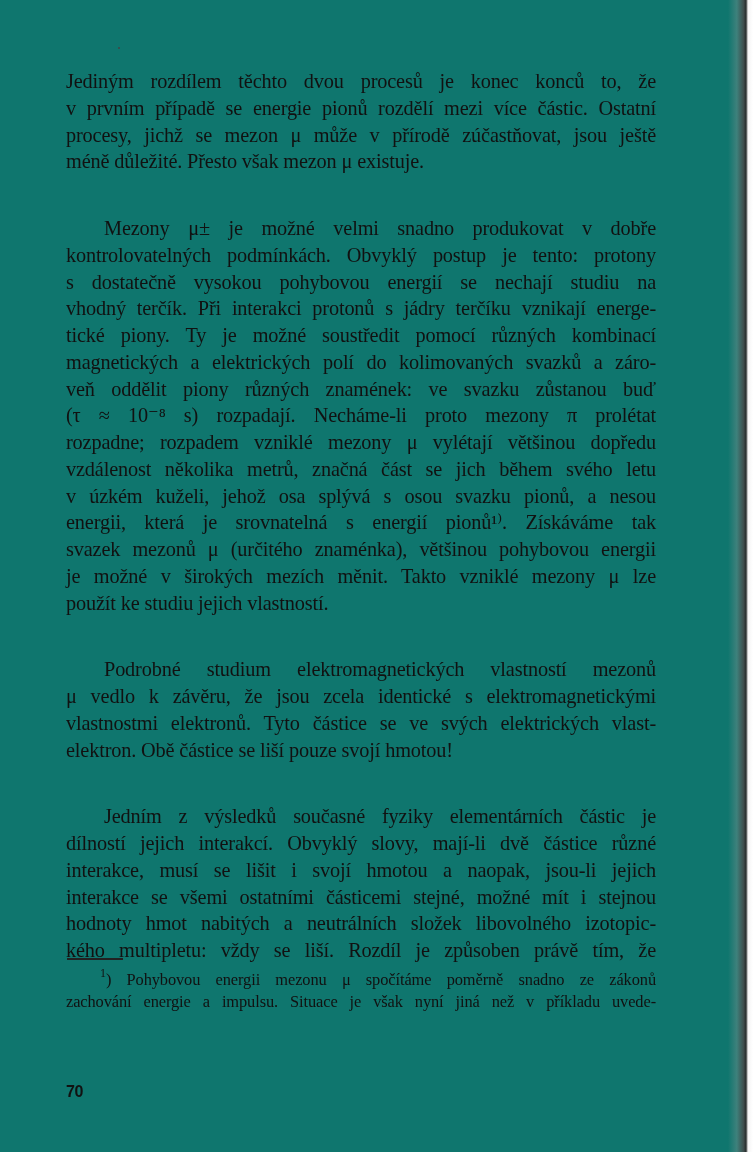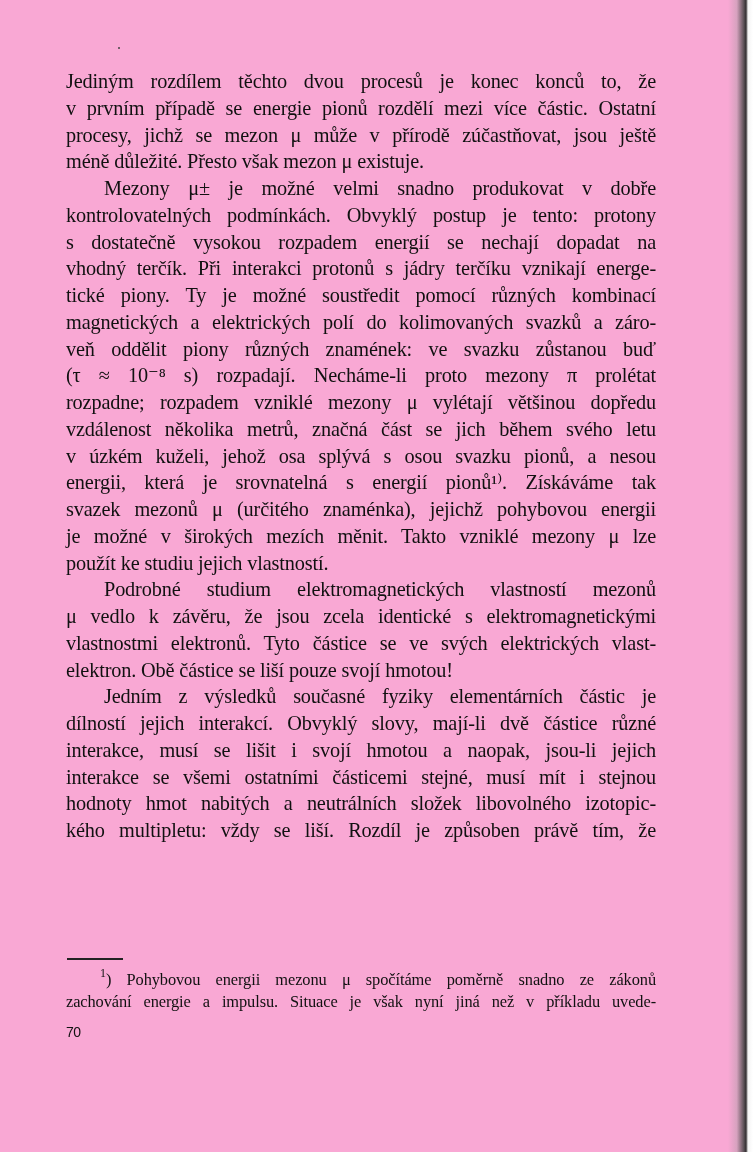--- a/index.html
+++ b/index.html
@@ -1,44 +1,44 @@
 <!DOCTYPE html>
 <html><head>
 <meta charset="utf-8">
 <style>
   html, body { margin: 0; padding: 0; }
   body {
     width: 753px; height: 1152px; background: #ffffff; position: relative; overflow: hidden;
     font-family: "Liberation Serif", "DejaVu Serif", serif; color: #111;
   }
-  .page { position: absolute; left: 0; top: 0; width: 753px; height: 1152px; background: #f9a8d4; }
+  .page { position: absolute; left: 0; top: 0; width: 753px; height: 1152px; background: #0f766e; }
   .dot { position: absolute; left: 118px; top: 47px; width: 2px; height: 2px; background: #444; border-radius: 1px; }
   .body-text { position: absolute; left: 66px; top: 68px; width: 590px; }
   .line {
     display: block; height: 26.75px; line-height: 26.75px; font-size: 20.3px;
     text-align: justify; text-align-last: justify; white-space: nowrap; overflow: visible;
     letter-spacing: -0.15px;
   }
   .line.last { text-align-last: left; }
-  .line.indent { padding-left: 38px; }
+  .line.indent { padding-left: 38px; margin-top: 40px; }
   .line .j { display: block; text-align: justify; text-align-last: justify; white-space: normal; }
   .line.last .j { text-align-last: left; }
   sup { font-size: 12px; line-height: 0; position: relative; top: -2px; vertical-align: super; }
   .rule { position: absolute; left: 67px; top: 958px; width: 56px; height: 2px; background: #222; }
   .footnotes { position: absolute; left: 66px; top: 969px; width: 590px; }
   .fline {
     display: block; height: 22.2px; line-height: 22.2px; font-size: 16.4px;
     white-space: normal; text-align: justify; text-align-last: justify; letter-spacing: -0.1px;
   }
   .fline.indent { padding-left: 34px; font-family: Liberation Serif, serif; }
   .fline.last { text-align-last: left; }
   .fline i { font-style: italic; font-weight: bold; }
   .page-number {
-    position: absolute; left: 66px; top: 1024px; font-family: "Liberation Sans", "DejaVu Sans", sans-serif;
-    font-weight: normal; font-size: 14px; letter-spacing: -0.5px; color: #111;
+    position: absolute; left: 66px; top: 1083px; font-family: "Liberation Sans", "DejaVu Sans", sans-serif;
+    font-weight: bold; font-size: 16px; letter-spacing: -0.5px; color: #111;
   }
   .shadow {
     position: absolute; left: 728px; top: 0; width: 25px; height: 1152px;
     background: linear-gradient(to right, rgba(255,255,255,0) 0%, rgba(150,150,150,0.35) 35%, rgba(70,70,70,0.85) 62%, rgba(40,40,40,0.95) 72%, #f4f4f4 80%, #ffffff 100%);
   }
 </style>
 </head>
 <body>
 
 <div class="page">
@@ -62,21 +62,21 @@
     </div>
 
     <div>
       <span class="line indent">
           <span class="j">Mezony μ± je možné velmi snadno produkovat v dobře</span>
         </span>
       <span class="line">
           <span class="j">kontrolovatelných podmínkách. Obvyklý postup je tento: protony</span>
         </span>
       <span class="line">
-          <span class="j">s dostatečně vysokou rozpadem energií se nechají dopadat na</span>
+          <span class="j">s dostatečně vysokou pohybovou energií se nechají studiu na</span>
         </span>
       <span class="line">
           <span class="j">vhodný terčík. Při interakci protonů s jádry terčíku vznikají energe-</span>
         </span>
       <span class="line">
           <span class="j">tické piony. Ty je možné soustředit pomocí různých kombinací</span>
         </span>
       <span class="line">
           <span class="j">magnetických a elektrických polí do kolimovaných svazků a záro-</span>
         </span>
@@ -92,21 +92,21 @@
       <span class="line">
           <span class="j">vzdálenost několika metrů, značná část se jich během svého letu</span>
         </span>
       <span class="line">
           <span class="j">v úzkém kuželi, jehož osa splývá s osou svazku pionů, a nesou</span>
         </span>
       <span class="line">
           <span class="j">energii, která je srovnatelná s energií pionů¹⁾. Získáváme tak</span>
         </span>
       <span class="line">
-          <span class="j">svazek mezonů μ (určitého znaménka), jejichž pohybovou energii</span>
+          <span class="j">svazek mezonů μ (určitého znaménka), většinou pohybovou energii</span>
         </span>
       <span class="line">
           <span class="j">je možné v širokých mezích měnit. Takto vzniklé mezony μ lze</span>
         </span>
       <span class="line last">
           <span class="j">použít ke studiu jejich vlastností.</span>
         </span>
     </div>
 
     <div>
@@ -128,21 +128,21 @@
       <span class="line indent">
           <span class="j">Jedním z výsledků současné fyziky elementárních částic je</span>
         </span>
       <span class="line">
           <span class="j">dílností jejich interakcí. Obvyklý slovy, mají-li dvě částice různé</span>
         </span>
       <span class="line">
           <span class="j">interakce, musí se lišit i svojí hmotou a naopak, jsou-li jejich</span>
         </span>
       <span class="line">
-          <span class="j">interakce se všemi ostatními částicemi stejné, musí mít i stejnou</span>
+          <span class="j">interakce se všemi ostatními částicemi stejné, možné mít i stejnou</span>
         </span>
       <span class="line">
           <span class="j">hodnoty hmot nabitých a neutrálních složek libovolného izotopic-</span>
         </span>
       <span class="line">
           <span class="j">kého multipletu: vždy se liší. Rozdíl je způsoben právě tím, že</span>
         </span>
     </div>
   </div>
 

